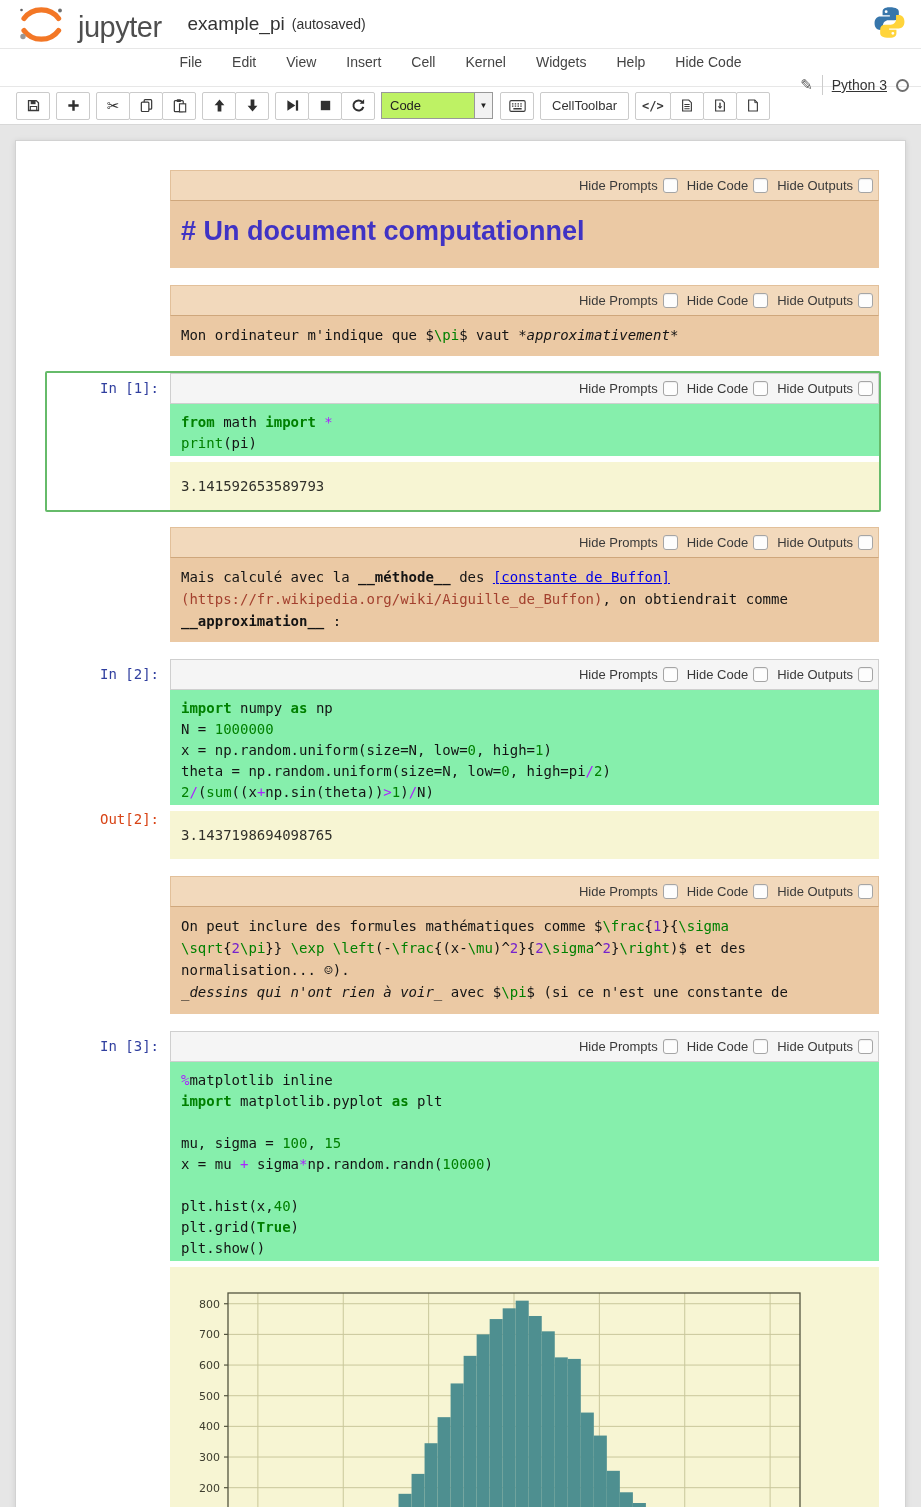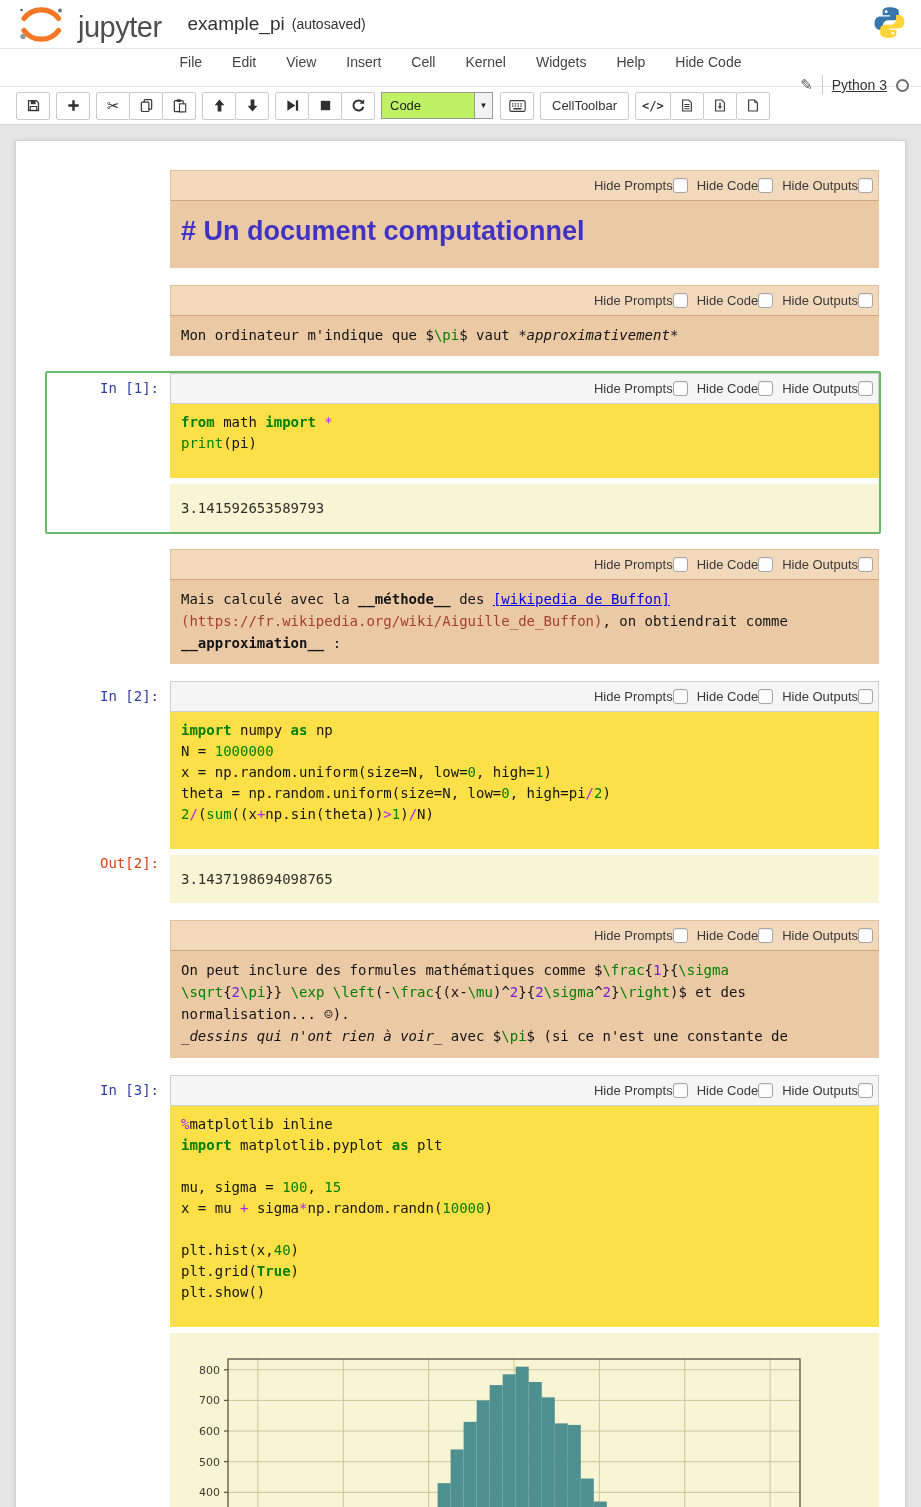--- a/index.html
+++ b/index.html
@@ -88,38 +88,38 @@
   .prompt.in  { grid-column:1; grid-row:1; color:#303f9f; }
   .prompt.out { grid-column:1; grid-row:3; color:#d84315; padding-top:6px; }
   .celltoolbar {
     grid-column:2; grid-row:1;
     display:flex; justify-content:flex-end; align-items:center;
     height:31px; padding:0 5px 0 8px;
     font-size:13px; color:#3a3a3a;
   }
   .cell.code .celltoolbar { background:#f5f5f5; border:1px solid #cfcfcf; }
   .cell.markdown .celltoolbar { background:#f2d9bc; border:1px solid #e2c09a; border-bottom:1px solid #cfa77c; }
-  .ctb-item { display:flex; align-items:center; margin-left:9px; }
+  .ctb-item { display:flex; align-items:center; gap:5px; margin-left:9px; }
   .ctb-check {
     width:15px; height:15px; flex:0 0 15px;
     border:1px solid #a5a5a5; border-radius:3px;
     background:#fdfdfd; box-shadow:inset 0 1px 1px rgba(0,0,0,.06);
   }
   .md-body {
     grid-column:2; grid-row:2;
     background:#ebc9a4;
     padding:8px 11px 10px;
     font-family:"DejaVu Sans Mono", monospace;
     font-size:14px; line-height:1.58; color:#141414;
   }
   .md-body.heading { padding:9px 11px 15px; }
   .code-body {
     grid-column:2; grid-row:2;
-    background:#fde047;
-    padding:8px 11px 24px;
+    background:#86efac;
+    padding:8px 11px 2px;
     font-family:"DejaVu Sans Mono", monospace;
     font-size:14px; line-height:1.5; color:#141414;
   }
   .src-line { white-space:pre-wrap; min-height:21px; }
   .output-body {
     grid-column:2; grid-row:3;
     background:#f7f5d3;
     margin-top:6px;
     padding:16px 11px;
     font-family:"DejaVu Sans Mono", monospace;
@@ -370,21 +370,21 @@
             <span class="ctb-item">
               <span class="ctb-label">Hide Code</span>
               <span class="ctb-check"></span>
             </span>
             <span class="ctb-item">
               <span class="ctb-label">Hide Outputs</span>
               <span class="ctb-check"></span>
             </span>
           </div>
           <div class="md-body">
-            <div class="src-line"><span>Mais calculé avec la </span><span class="tk-bd">__méthode__</span><span> des </span><span class="tk-lk">[wikipedia de Buffon]</span></div>
+            <div class="src-line"><span>Mais calculé avec la </span><span class="tk-bd">__méthode__</span><span> des </span><span class="tk-lk">[constante de Buffon]</span></div>
             <div class="src-line"><span class="tk-url">(https://fr.wikipedia.org/wiki/Aiguille_de_Buffon)</span><span>, on obtiendrait comme</span></div>
             <div class="src-line"><span class="tk-bd">__approximation__</span><span> :</span></div>
           </div>
         </div>
         <div class="cell code">
           <div class="prompt in">In [2]:</div>
           <div class="celltoolbar">
             <span class="ctb-item">
               <span class="ctb-label">Hide Prompts</span>
               <span class="ctb-check"></span>

